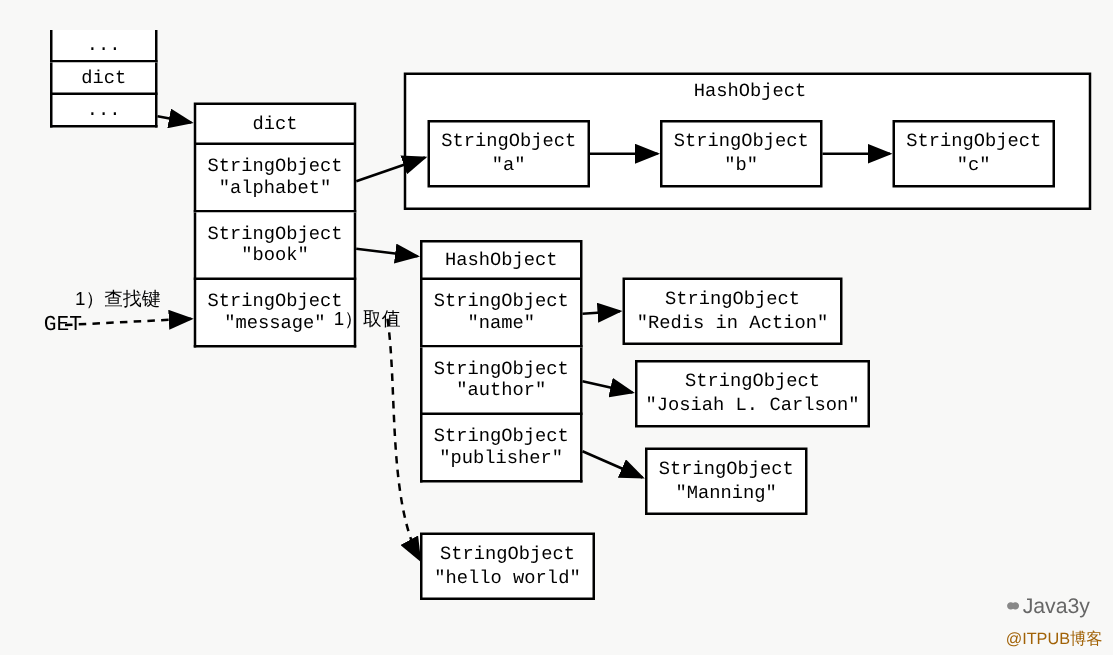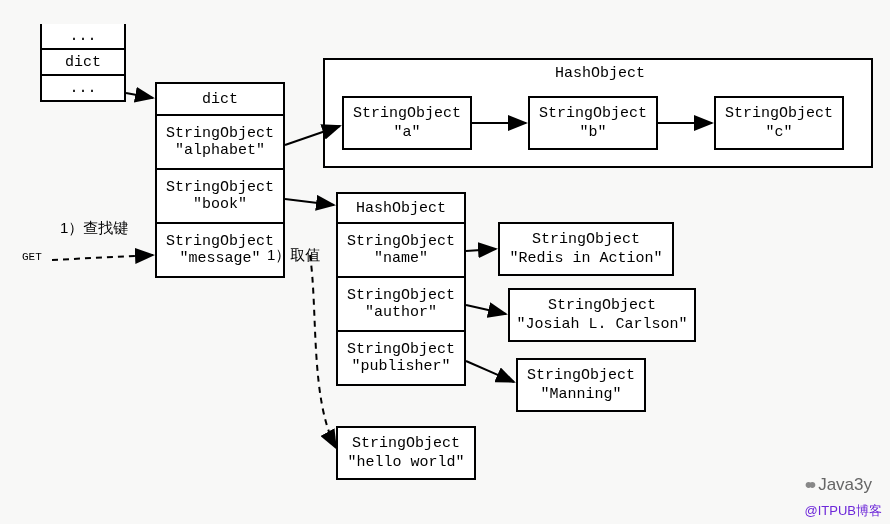--- a/index.html
+++ b/index.html
@@ -46,30 +46,30 @@
   .hash-col .cell {
     border: 2px solid #000;
     border-top:none;
     width: 130px;
     display:flex; align-items:center; justify-content:center;
     flex-direction: column;
     background:#fff;
   }
   .hash-col .cell.first { border-top:2px solid #000; }
   .label-steps { font-family: sans-serif; font-size: 15px; }
-  .label-get { font-family: "Courier New", monospace; font-size: 11px; }
+  .label-get { font-family: "Courier New", monospace; font-size: 17px; margin-left: 13px; }
   .watermark-java3y {
     position:absolute; right: 18px; bottom: 26px;
     font-family: sans-serif; font-size: 17px; color:#666;
     display:flex; align-items:center; gap:6px;
   }
   .watermark-java3y .dots { letter-spacing:-4px; font-size:22px; color:#888; }
   .watermark-itpub {
     position:absolute; right:8px; bottom:4px;
-    font-family: sans-serif; font-size:13px; color:#6d28d9;
+    font-family: sans-serif; font-size:13px; color:#a16207;
   }
   svg.arrows {
     position:absolute; left:0; top:0; width:890px; height:524px;
     pointer-events:none;
   }
 </style>
 </head>
 <body>
 
 <div class="redisdb-group" style="position:absolute; left:40px; top:24px;">
@@ -138,21 +138,21 @@
 <div class="box" style="left:516px; top:358px; width:130px; height:54px;">
   <span>StringObject</span>
   <span>"Manning"</span>
 </div>
 
 <div class="box" style="left:336px; top:426px; width:140px; height:54px;">
   <span>StringObject</span>
   <span>"hello world"</span>
 </div>
 
-<div class="label-steps" style="position:absolute; left:60px; top:219px;">1）查找键</div>
+<div class="label-steps" style="position:absolute; left:60px; top:230px;">1）查找键</div>
 <div class="label-steps" style="position:absolute; left:267px; top:246px;">1）取值</div>
 <div class="label-get" style="position:absolute; left:22px; top:251px;">GET</div>
 
 <div class="watermark-java3y">
   <span class="dots">••</span>
   <span>Java3y</span>
 </div>
 <div class="watermark-itpub">@ITPUB博客</div>
 
 <svg class="arrows">

